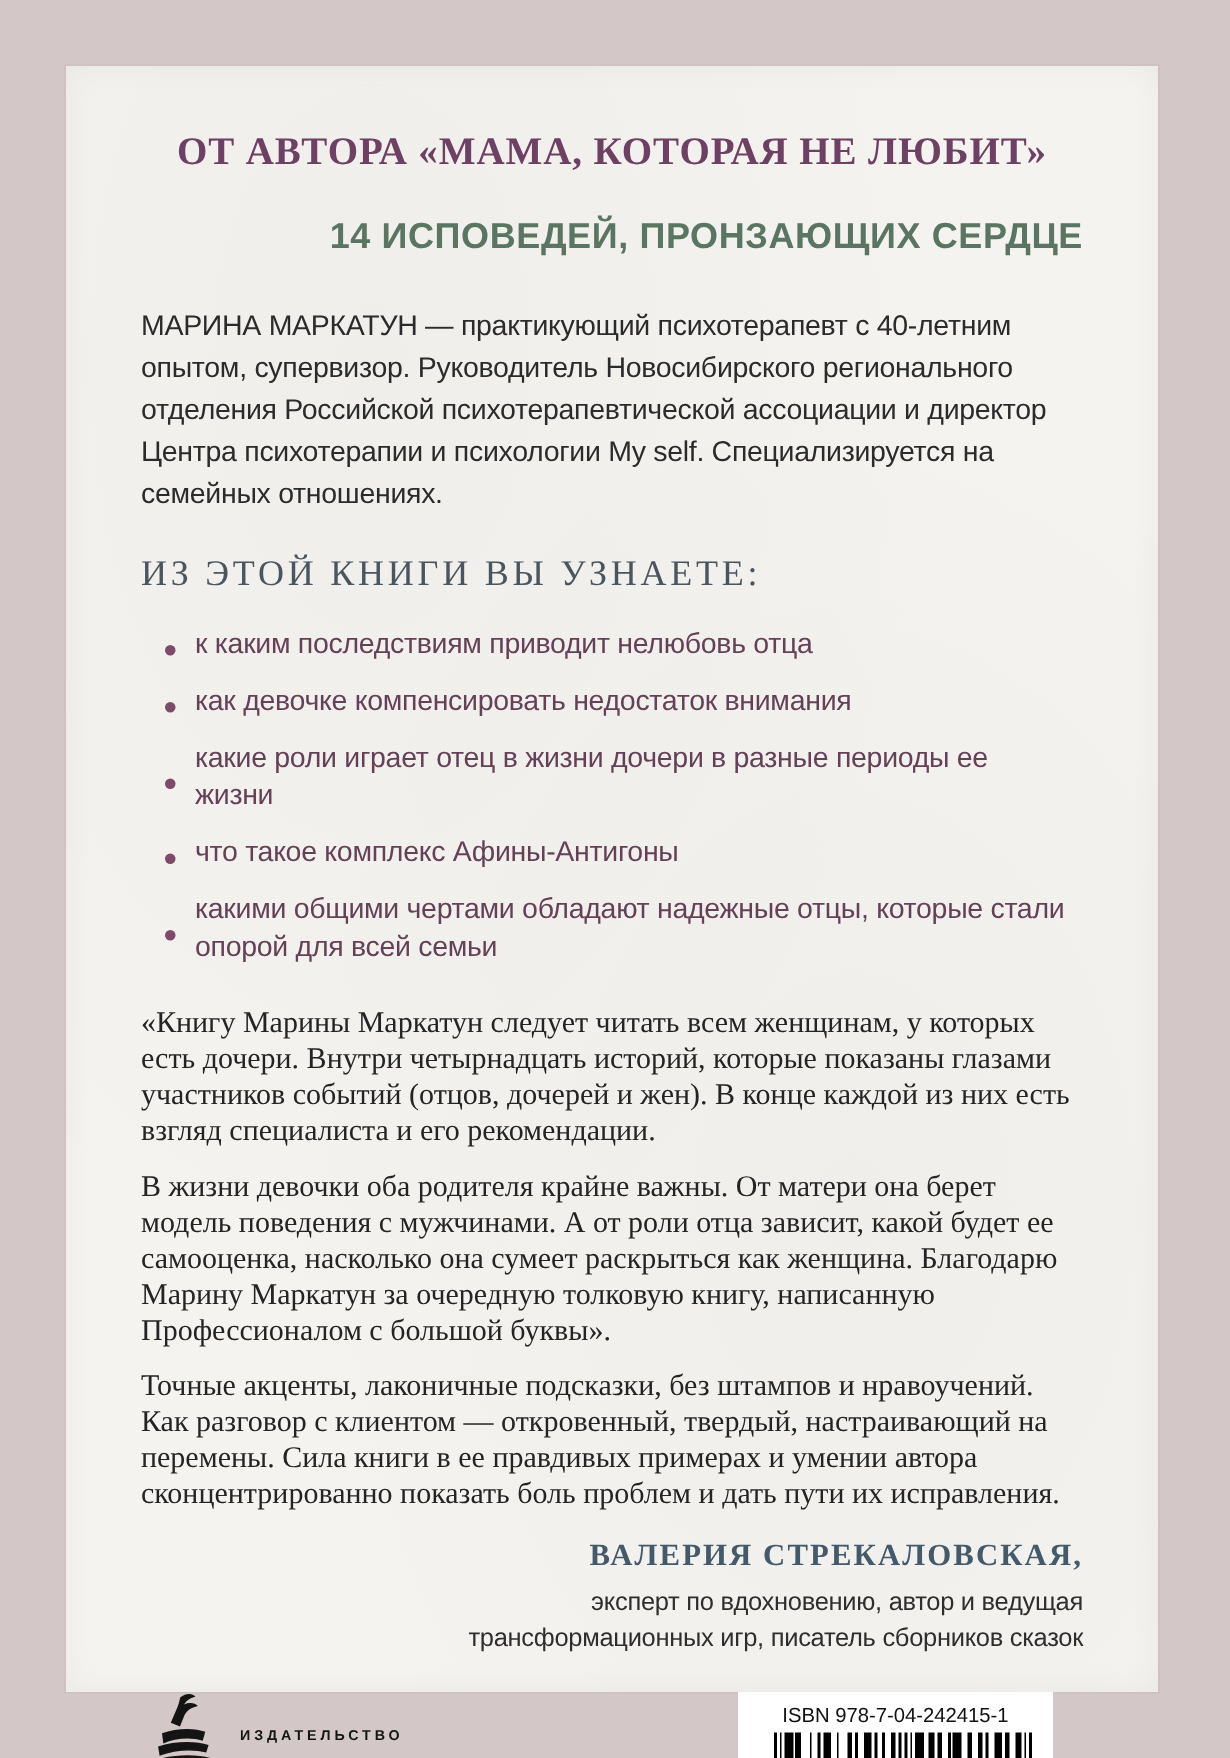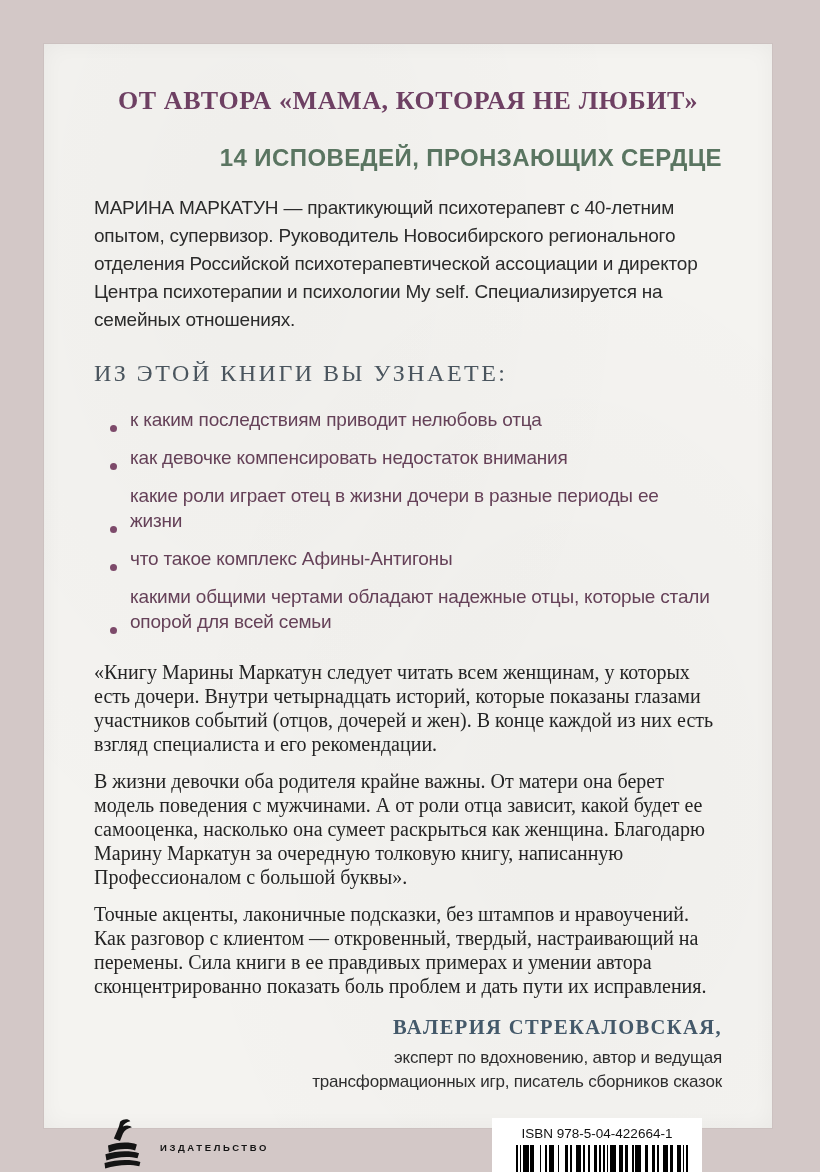--- a/index.html
+++ b/index.html
@@ -43,39 +43,39 @@
   }
   .subtitle{
     margin-top:28px;
     text-align:right;
     font-weight:700;
     font-size:24px;
     letter-spacing:0.4px;
     color:var(--accent-green);
   }
   .bio{
-    margin-top:22px;
+    margin-top:32px;
     font-size:19px;
     line-height:1.47;
     color:var(--body-text);
     letter-spacing:-0.2px;
   }
   .learn-heading{
     margin-top:26px;
     text-align:left;
     font-family:"Liberation Serif",serif;
     font-weight:400;
     font-size:24px;
     letter-spacing:2.5px;
     color:var(--heading-slate);
   }
   .learn-list{margin-top:20px;padding-left:16px;}
   .learn-item{
     display:flex;
-    align-items:flex-end;
+    align-items:center;
     margin-bottom:13px;
     color:var(--list-plum);
     font-size:19px;
     line-height:1.32;
     letter-spacing:-0.2px;
     max-width:600px;
   }
   .learn-item .dot{
     flex:0 0 auto;
     width:7px;height:7px;border-radius:50%;
@@ -205,21 +205,21 @@
           </g>
         </svg>
         <div class="logo-text">
           <div class="logo-sub">ИЗДАТЕЛЬСТВО</div>
         </div>
       </div>
 
     </div>
 
     <div class="barcode-box">
-      <div class="isbn-label">ISBN 978-5-04-422664-1</div>
+      <div class="isbn-label">ISBN 978-7-04-242415-1</div>
       <div class="bars-wrap">
           <span class="bar" style="left:0.00px;width:1.81px;height:58px"></span>
           <span class="bar" style="left:3.62px;width:1.81px;height:58px"></span>
           <span class="bar" style="left:7.24px;width:5.43px;height:46px"></span>
           <span class="bar" style="left:14.48px;width:3.62px;height:46px"></span>
           <span class="bar" style="left:23.53px;width:1.81px;height:46px"></span>
           <span class="bar" style="left:28.96px;width:1.81px;height:46px"></span>
           <span class="bar" style="left:32.58px;width:5.43px;height:46px"></span>
           <span class="bar" style="left:41.63px;width:1.81px;height:46px"></span>
           <span class="bar" style="left:48.87px;width:3.62px;height:46px"></span>

